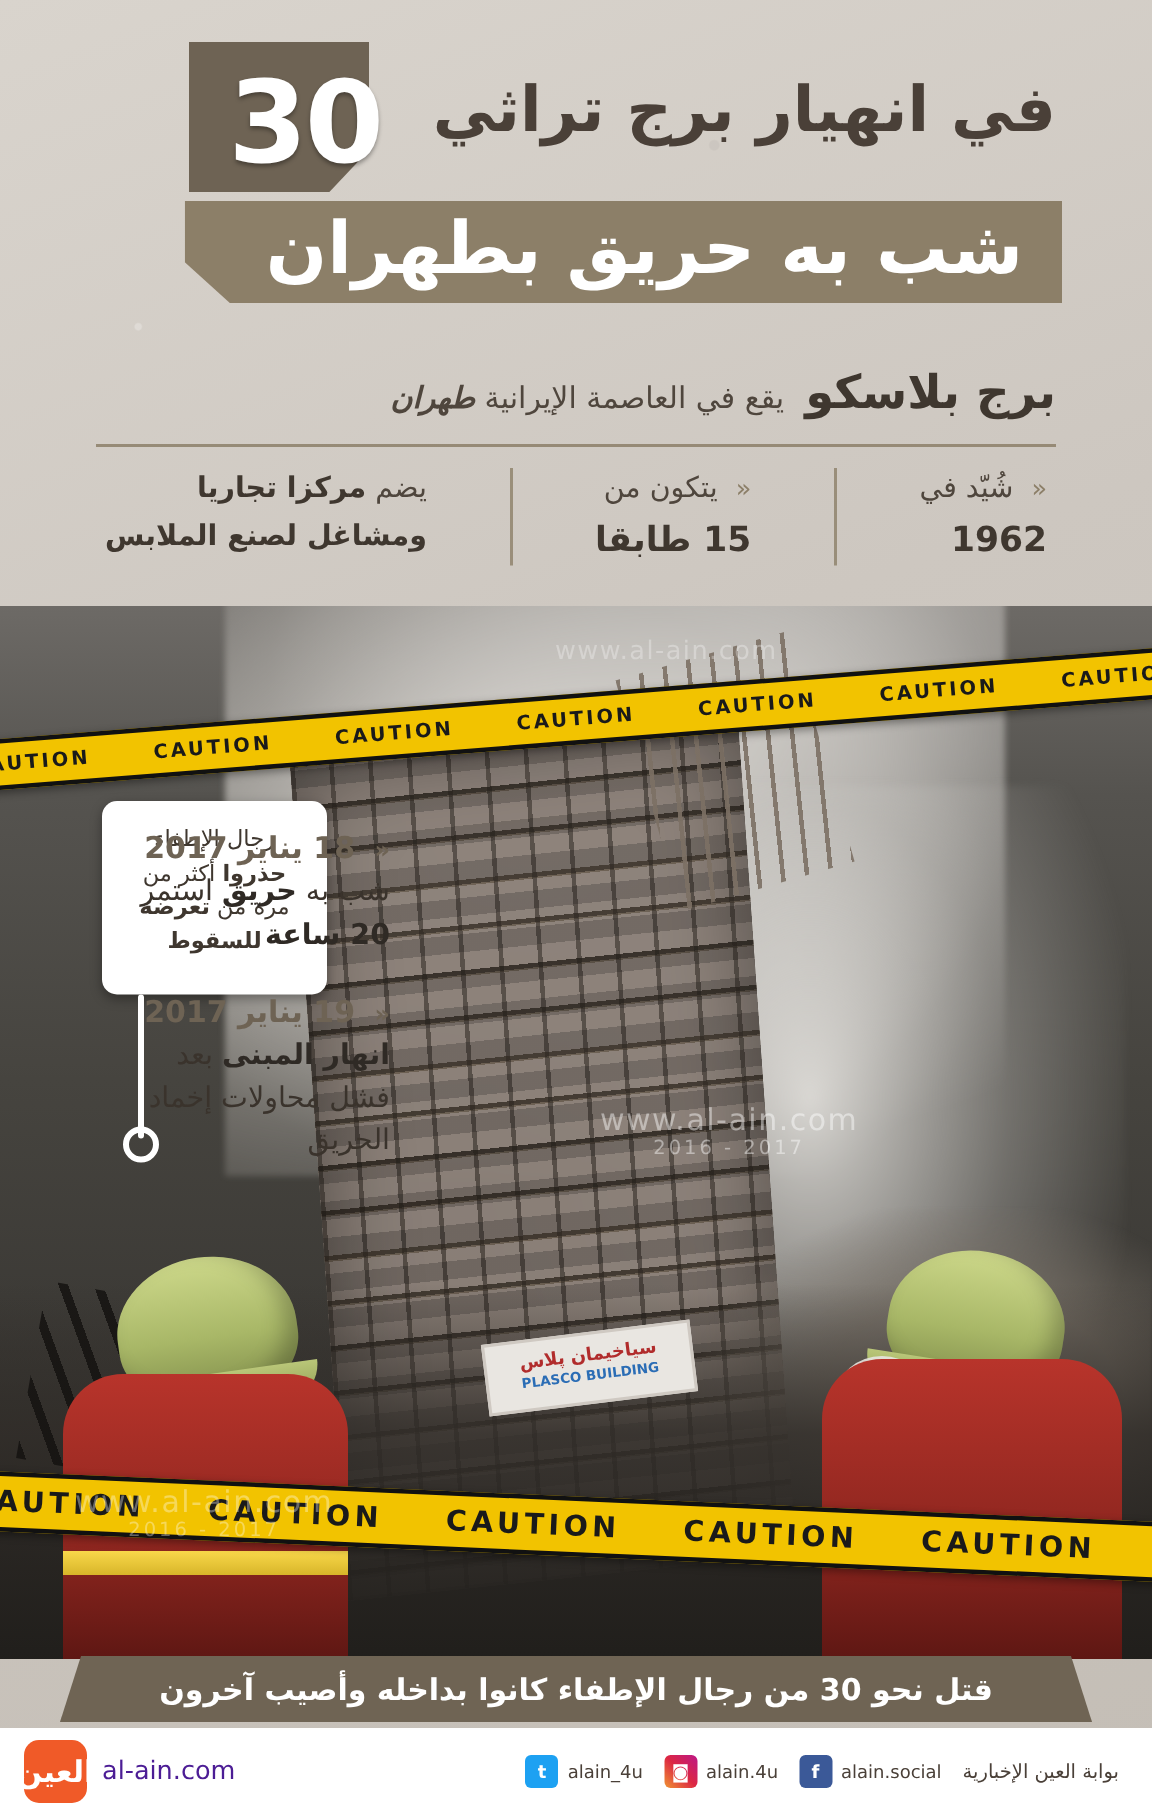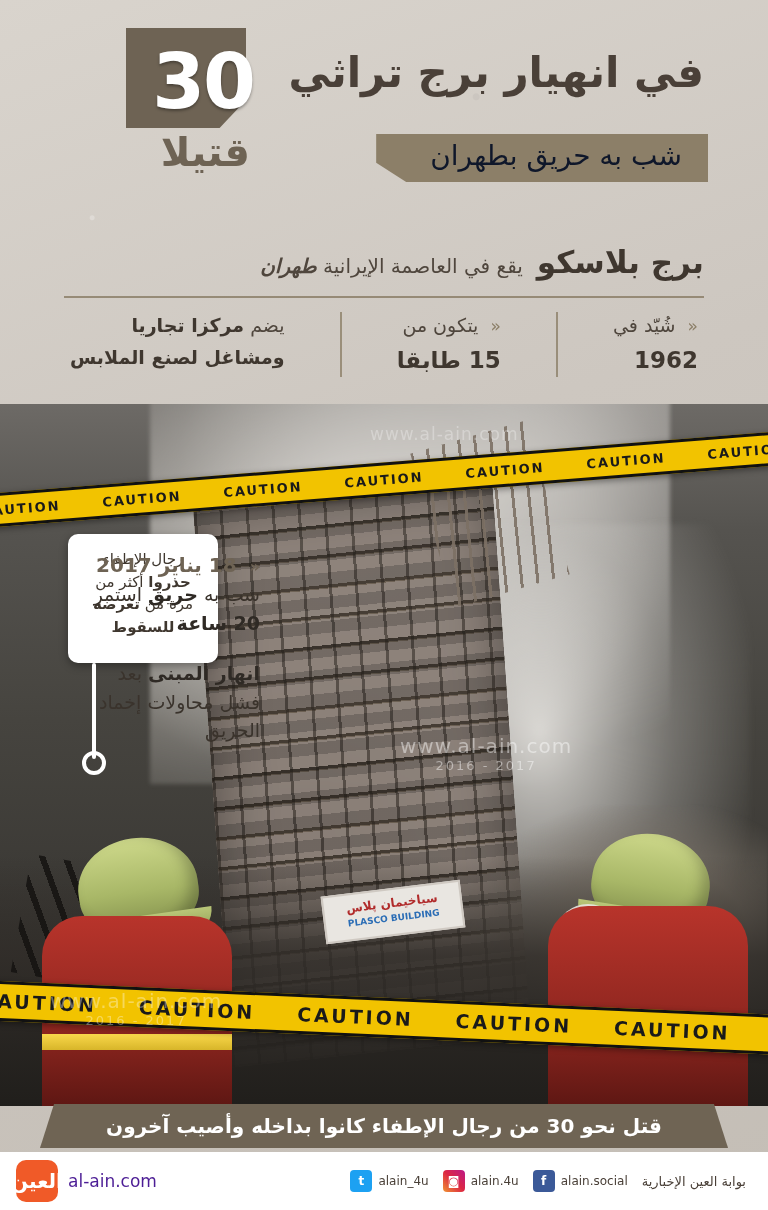--- a/index.html
+++ b/index.html
@@ -60,21 +60,21 @@
     letter-spacing:0;
     text-align:center;
   }
   .title2-band{
     position:absolute; top:134px; right:60px;
     background:#8c7f68;
     padding:8px 26px 12px 54px;
     clip-path: polygon(0 0, 100% 0, 100% 100%, 30px 100%, 0 60%);
   }
   .title2{
-    font-size:28px; font-weight:normal; color:#0f172a;
+    font-size:48px; font-weight:bold; color:#ffffff;
     line-height:1;
   }
 
   
   .info { position:relative; padding: 12px 64px 0 64px; }
   .info-row1{
     display:flex; align-items:baseline; justify-content:flex-start; gap:14px;
     color:#4a4038;
   }
   .bldg-name{ font-size:31px; font-weight:bold; color:#3f372f; }
@@ -445,20 +445,24 @@
           <span>شب به</span>
           <b>حريق</b>
           <span>استمر</span>
         </div>
         <div>
           <b>20 ساعة</b>
         </div>
       </div>
 
       <div class="tl-item">
+        <div class="tl-date">
+          <span class="chev">«</span>
+          <span>19 يناير 2017</span>
+        </div>
         <div>
           <b>انهار المبنى</b>
           <span>بعد</span>
         </div>
         <div>فشل محاولات إخماد</div>
         <div>الحريق</div>
       </div>
     </div>
   </div>
 

